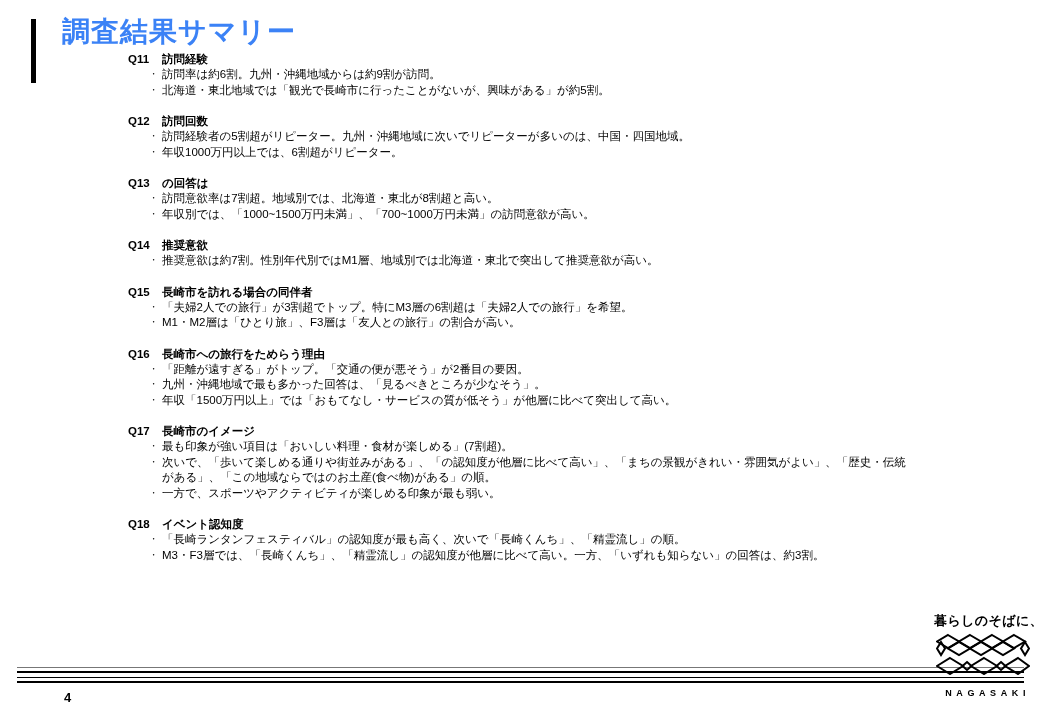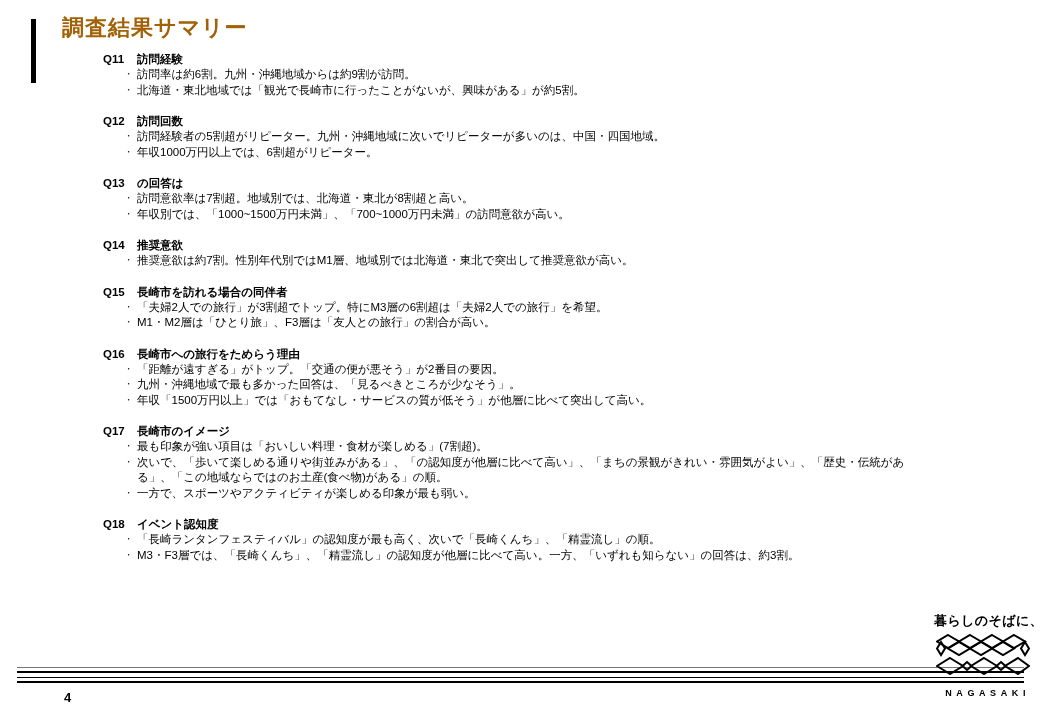--- a/index.html
+++ b/index.html
@@ -2,26 +2,26 @@
 <html><head>
 <meta charset="utf-8">
 <style>
   * { margin:0; padding:0; box-sizing:border-box; }
   html,body { width:1040px; height:720px; background:#ffffff; overflow:hidden;
               font-family:"Liberation Sans", sans-serif; color:#000; }
   .slide { position:relative; width:1040px; height:720px; background:#fff; }
 
   
   .title-bar { position:absolute; left:31px; top:19px; width:5px; height:64px; background:#000; }
-  .page-title { position:absolute; left:62px; top:13px; font-size:22px; font-weight:bold;
-                letter-spacing:1px; color:#a16207; white-space:nowrap; }
+  .page-title { position:absolute; left:62px; top:13px; font-size:28px; font-weight:bold;
+                letter-spacing:1px; color:#3b82f6; white-space:nowrap; }
 
   
   .content { position:absolute; left:103px; top:51px; width:812px; }
-  .section { margin-bottom:15px; }
+  .section { margin-bottom:15px;margin-left:25px; }
   .section-head { display:flex; font-size:11.5px; font-weight:bold; line-height:16px; }
   .q-num { width:34px; flex:0 0 34px; }
   .section-title { flex:1; }
   .bullet-list { }
   .bullet-row { display:flex; font-size:11.5px; line-height:15.5px; }
   .bullet-dot { flex:0 0 13px; margin-left:21px; text-align:left; font-size:9px; line-height:15.5px; }
   .bullet-text { flex:1; }
 
   
   .footer-lines { position:absolute; left:17px; right:16px; top:667px; }

